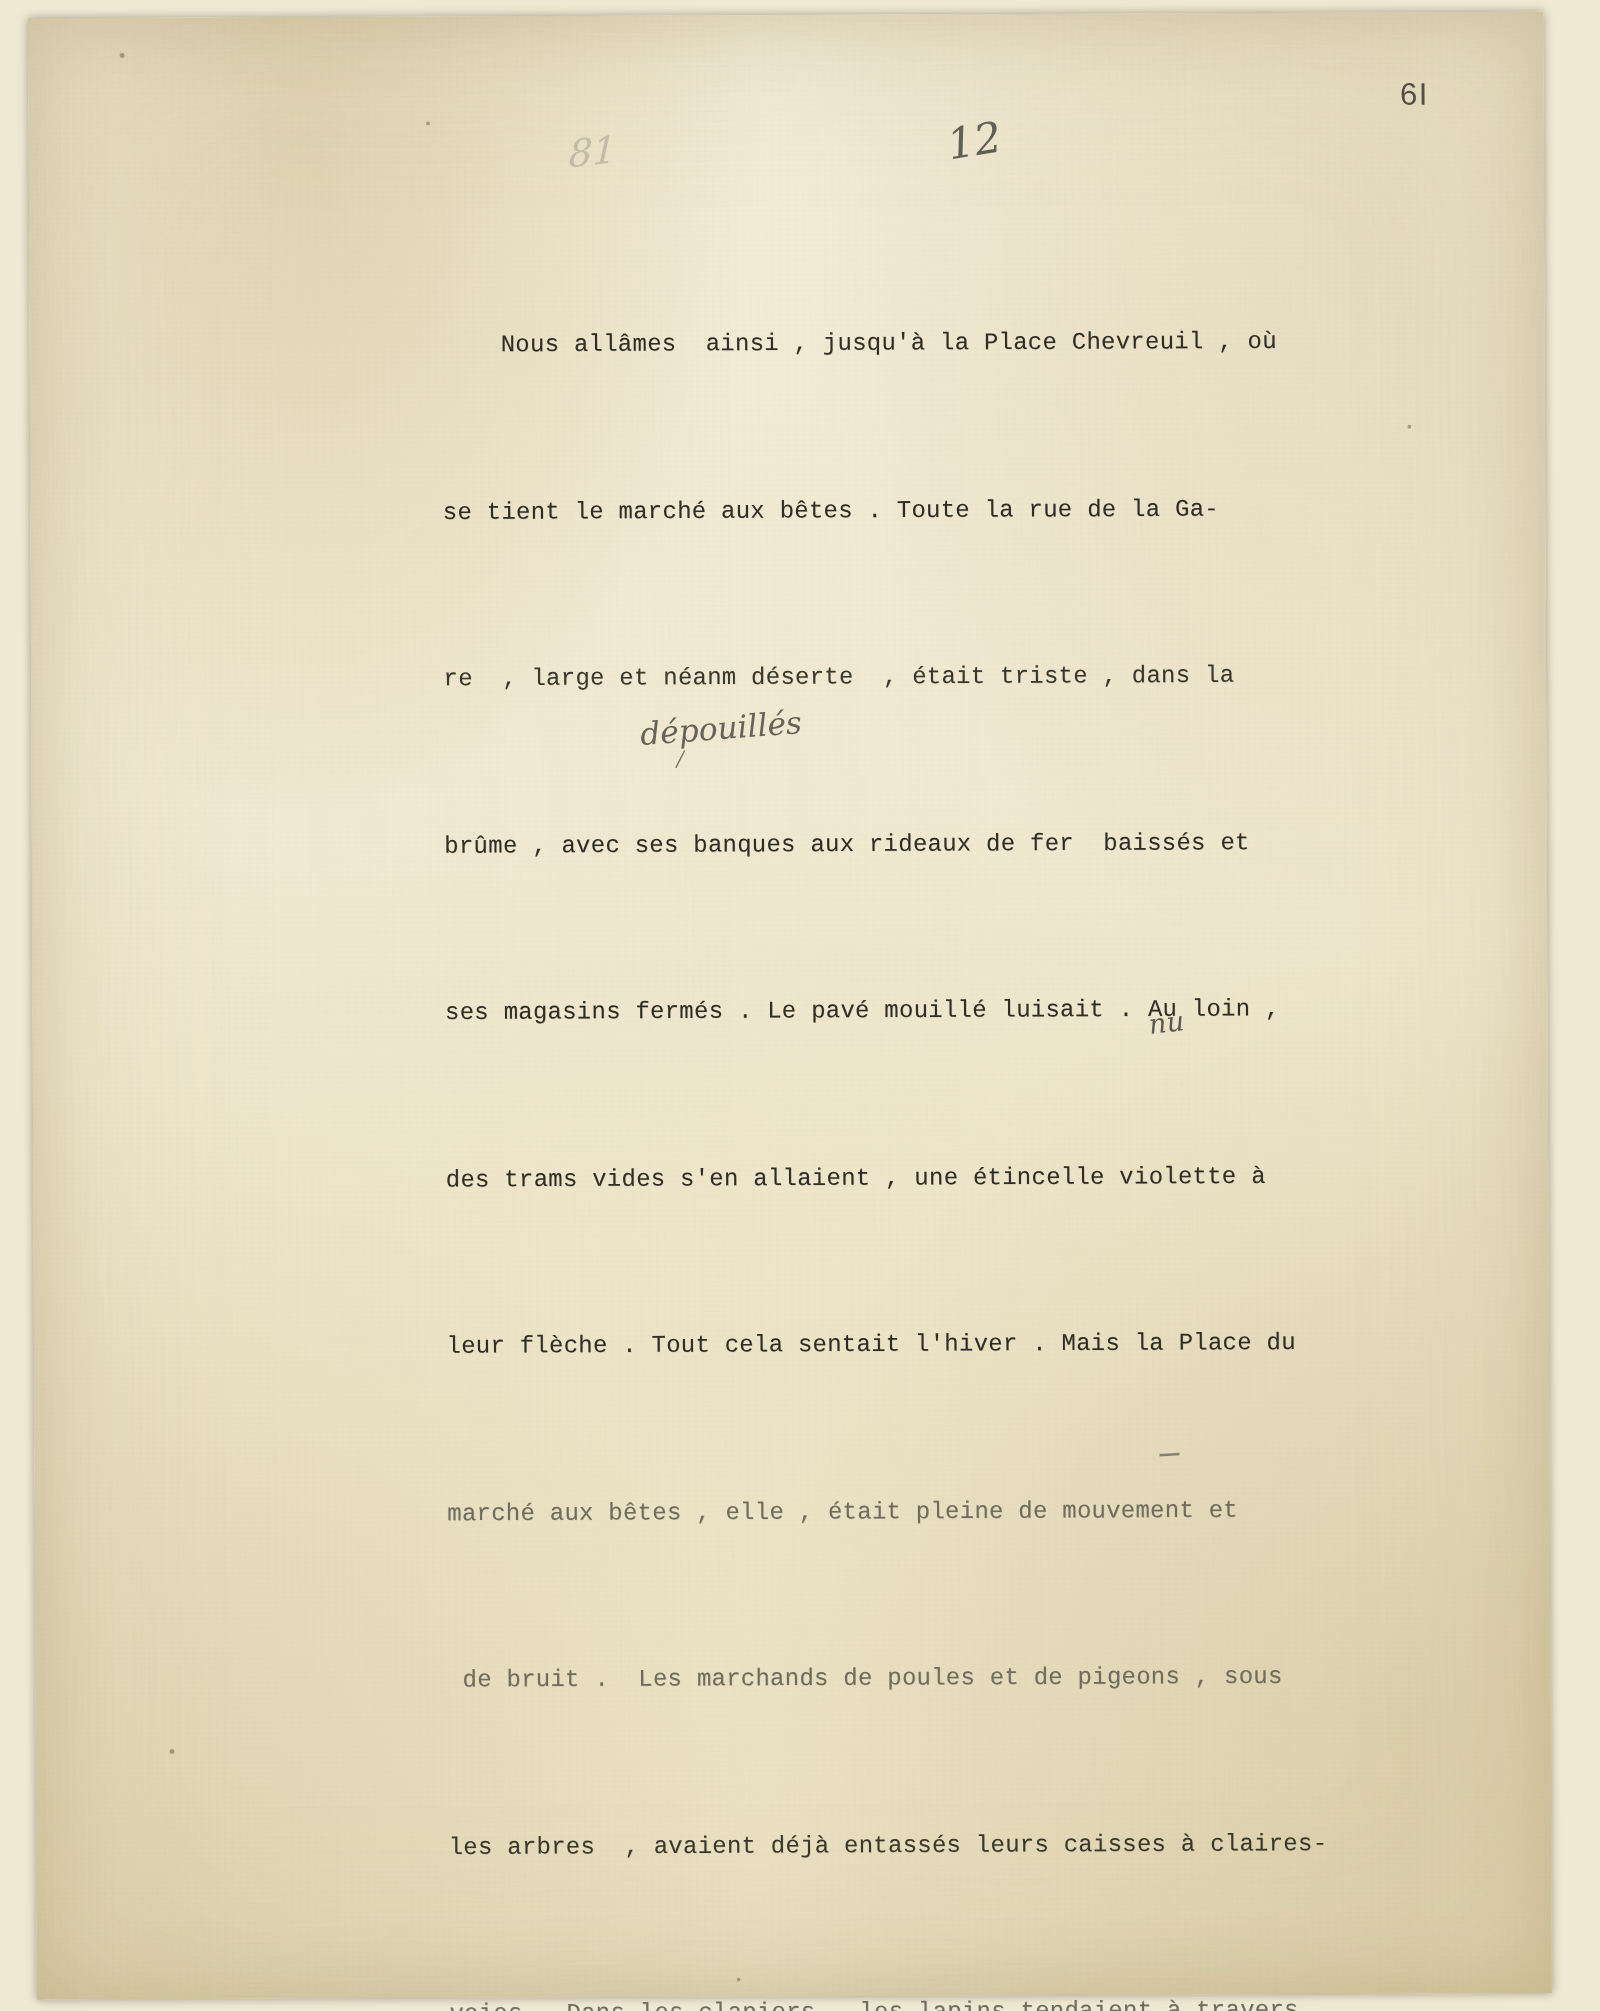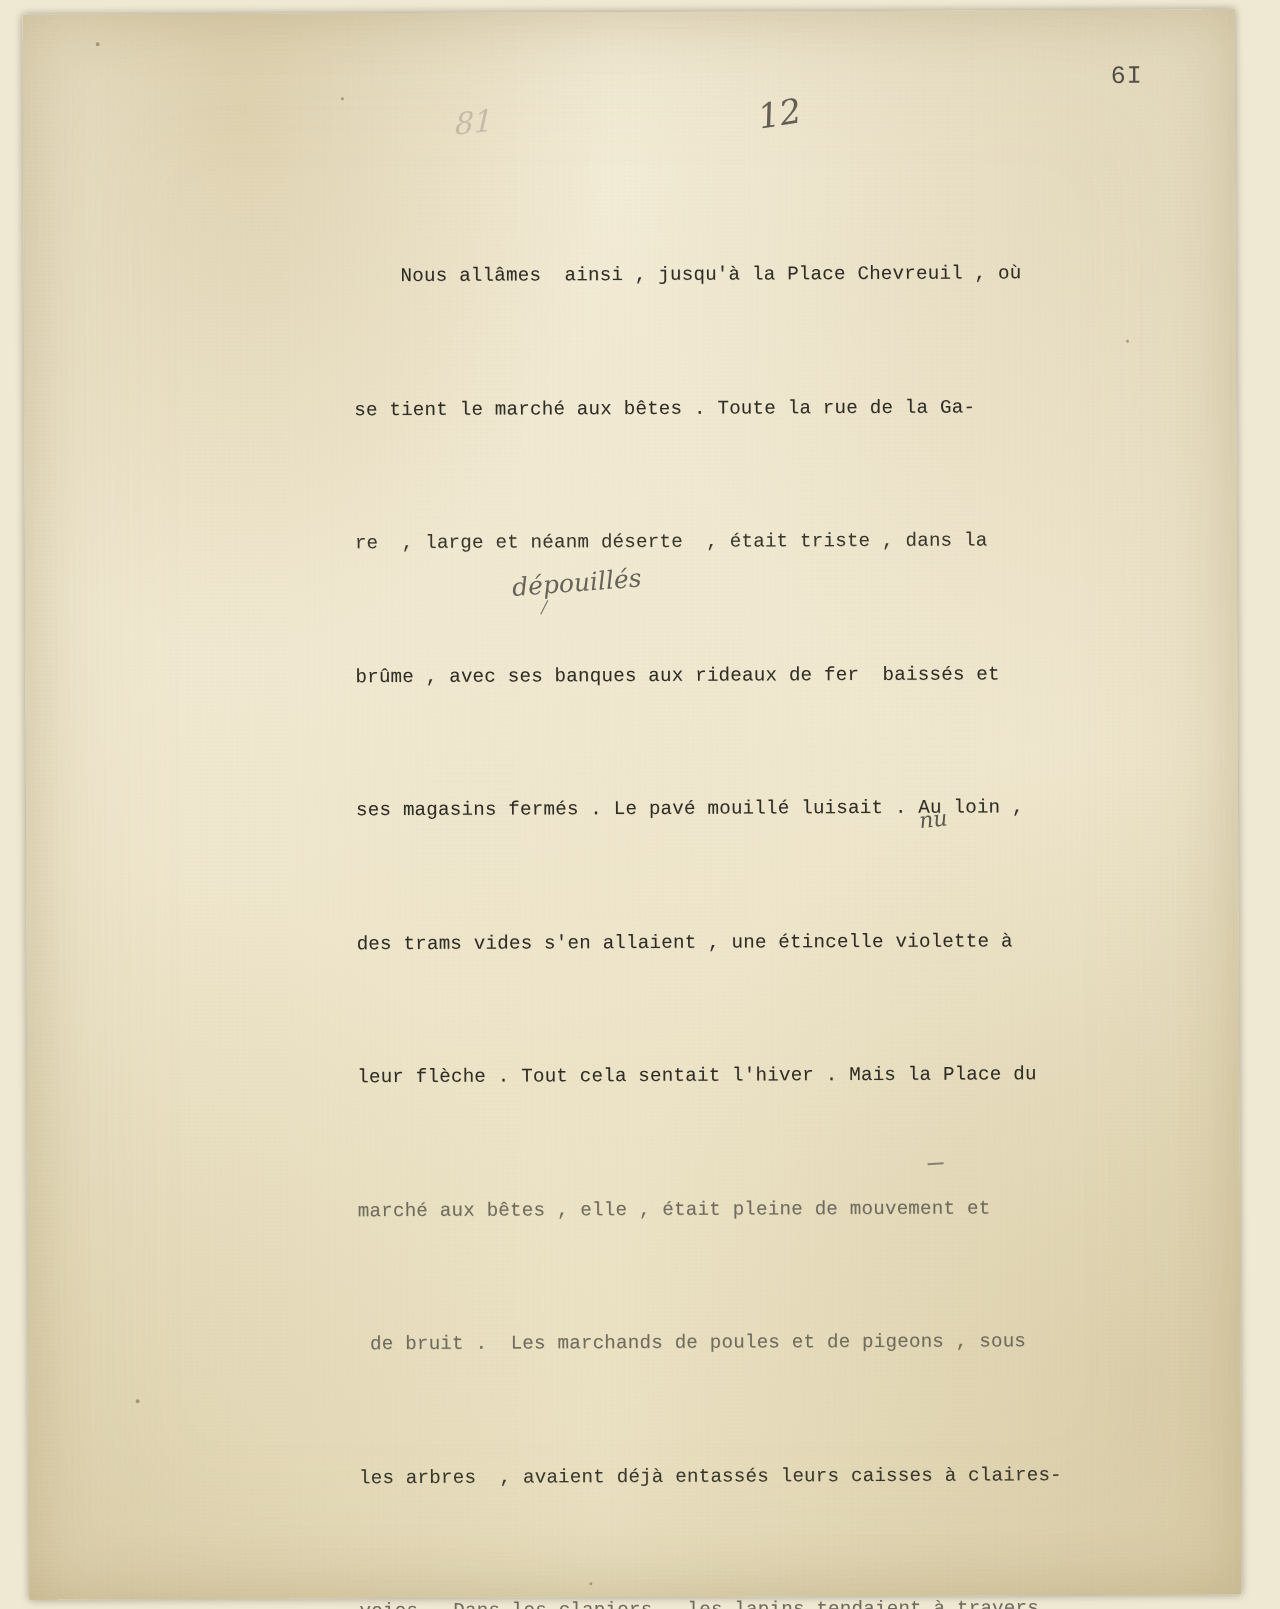--- a/index.html
+++ b/index.html
@@ -44,21 +44,21 @@
     position: absolute;
     inset: 0;
     pointer-events: none;
     box-shadow: inset 0 0 60px rgba(150,128,80,0.30), inset 0 0 160px rgba(160,138,90,0.18);
   }
 
   .page-number {
     position: absolute;
     right: 92px;
     top: 52px;
-    font-family: Liberation Mono, monospace;
+    font-family: Liberation Sans, sans-serif;
     font-size: 25px;
     letter-spacing: 1px;
     color: #3a3a38;
     opacity: 0.88;
   }
 
   
   .pencil {
     font-family: "DejaVu Serif", serif;
     color: #6c6a62;

